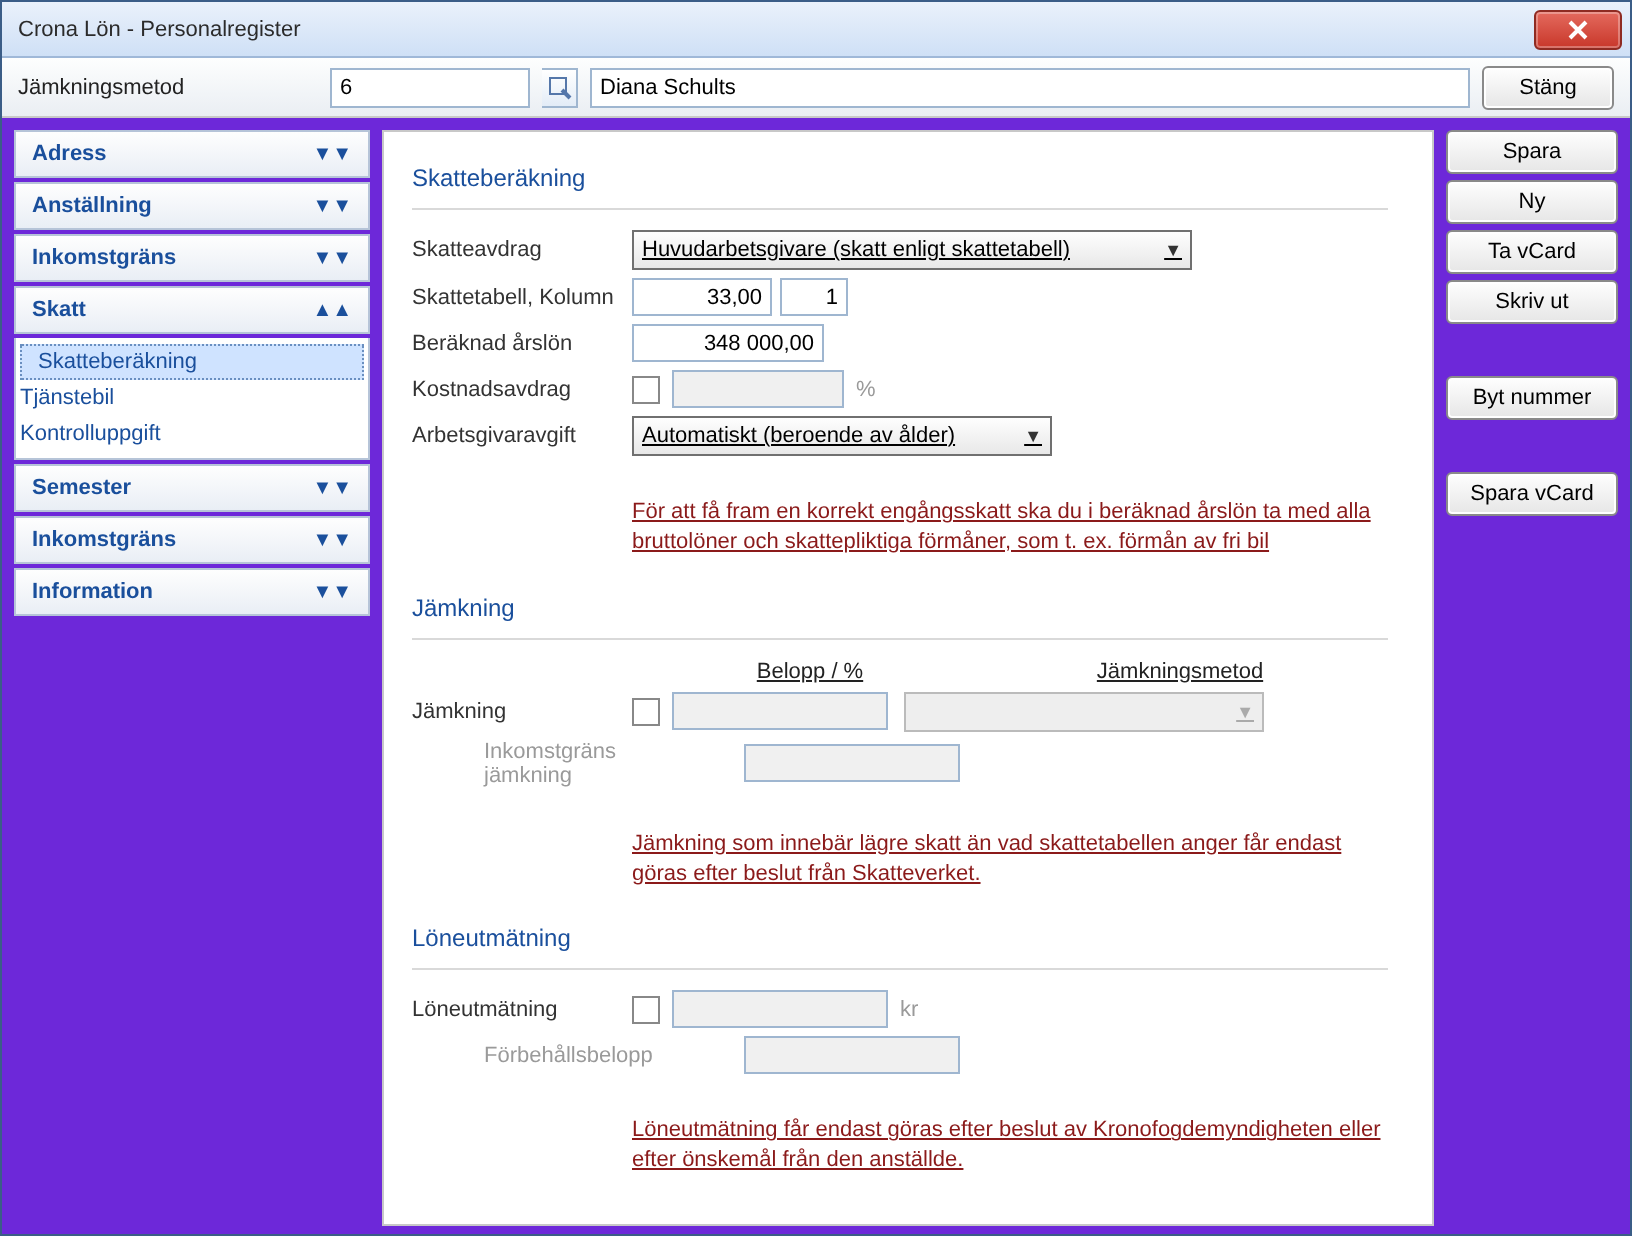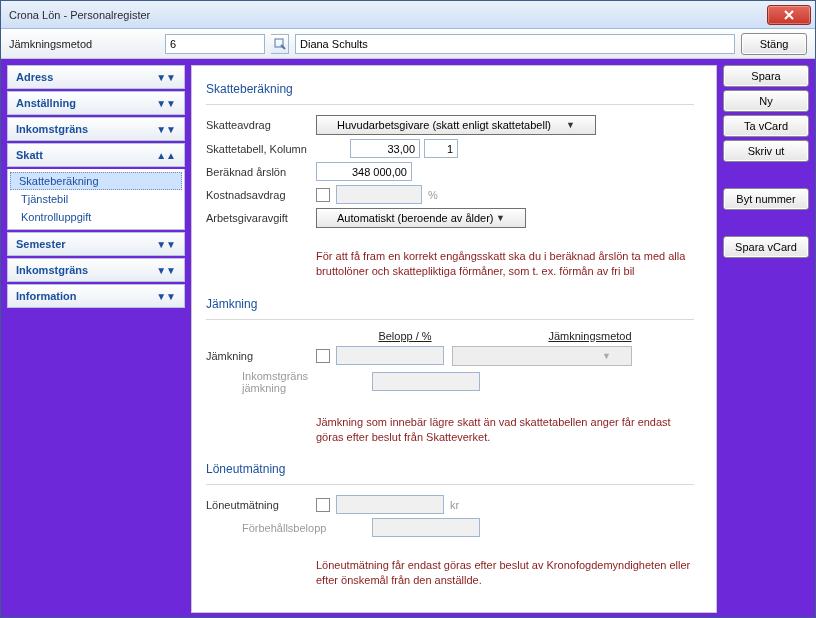--- a/index.html
+++ b/index.html
@@ -81,21 +81,21 @@
     padding:0 8px;
     color:#1a4f9c; font-weight:bold;
     cursor:pointer;
   }
   .nav-chevron { color:#1a4f9c; font-size:10px; }
   .nav-sub {
     background:#fff; border:1px solid #b6c4d8; border-top:none;
     padding:3px 0;
   }
   .nav-item {
-    padding:3px 13px; color:#1a4f9c; cursor:pointer;
+    padding:3px 2px; color:#1a4f9c; cursor:pointer;
   }
   .nav-item.selected {
     background:#cfe3ff; border:1px dotted #6a8fc0;
     margin:0 2px; padding:2px 8px;
   }
   .main {
     flex:1; background:#fff; border:1px solid #c8c8c8;
     padding:12px 22px 12px 14px;
     overflow:auto;
   }
@@ -113,26 +113,27 @@
   .row-label { width:110px; color:#333; }
   .row-label.dim { color:#9a9a9a;margin-left:36px; }
   .chk { width:14px; height:14px; border:1px solid #888; background:#fff; margin-right:6px; }
   .txt-in {
     height:19px; border:1px solid #9fb6d0; background:#fff;
     font:inherit; padding:1px 4px; text-align:right;
   }
   .txt-in[disabled] { background:#f0f0f0; color:#999; }
   .combo {
     height:20px; border:1px solid #707070; background:linear-gradient(#fefefe,#e8e8e8);
-    font:inherit; padding:1px 20px; text-align:left;
+    font:inherit; padding:1px 4px; text-align:left;
     display:flex; align-items:center; justify-content:space-between;
     min-width:240px;
+    text-decoration:underline;
   }
   .combo .tri { font-size:9px; color:#333; }
-  .note { color:#8b1a1a; margin:21px 0 18px 110px; max-width:420px; line-height:1.35; }
+  .note { color:#8b1a1a; margin:21px 0 18px 110px; max-width:420px; line-height:1.35;text-decoration:underline; }
   .col-headers { display:flex; margin-left:134px; margin-bottom:4px; }
   .col-headers span { text-decoration:underline; color:#222; }
   .ch-bp { width:130px; text-align:center; }
   .ch-method { width:180px; text-align:center; margin-left:30px; }
   .suffix { color:#9a9a9a; margin-left:6px; }
 </style>
 </head>
 <body>
 
 <div class="window">
@@ -202,21 +203,21 @@
 
       <div class="row">
         <span class="row-label">Skatteavdrag</span>
         <div class="combo" style="min-width:280px">
           <span>Huvudarbetsgivare (skatt enligt skattetabell)</span>
           <span class="tri">▼</span>
         </div>
       </div>
       <div class="row">
         <span class="row-label">Skattetabell, Kolumn</span>
-        <input class="txt-in" style="width: 70px; margin-left: 34px;" value="33,00">
+        <input class="txt-in" style="width: 70px;" value="33,00">
         <input class="txt-in" style="width: 34px; margin-left: 4px;" value="1">
       </div>
       <div class="row">
         <span class="row-label">Beräknad årslön</span>
         <input class="txt-in" style="width: 96px;" value="348 000,00">
       </div>
       <div class="row">
         <span class="row-label">Kostnadsavdrag</span>
         <span class="chk"></span>
         <input class="txt-in" style="width: 86px;" disabled="" value="">

